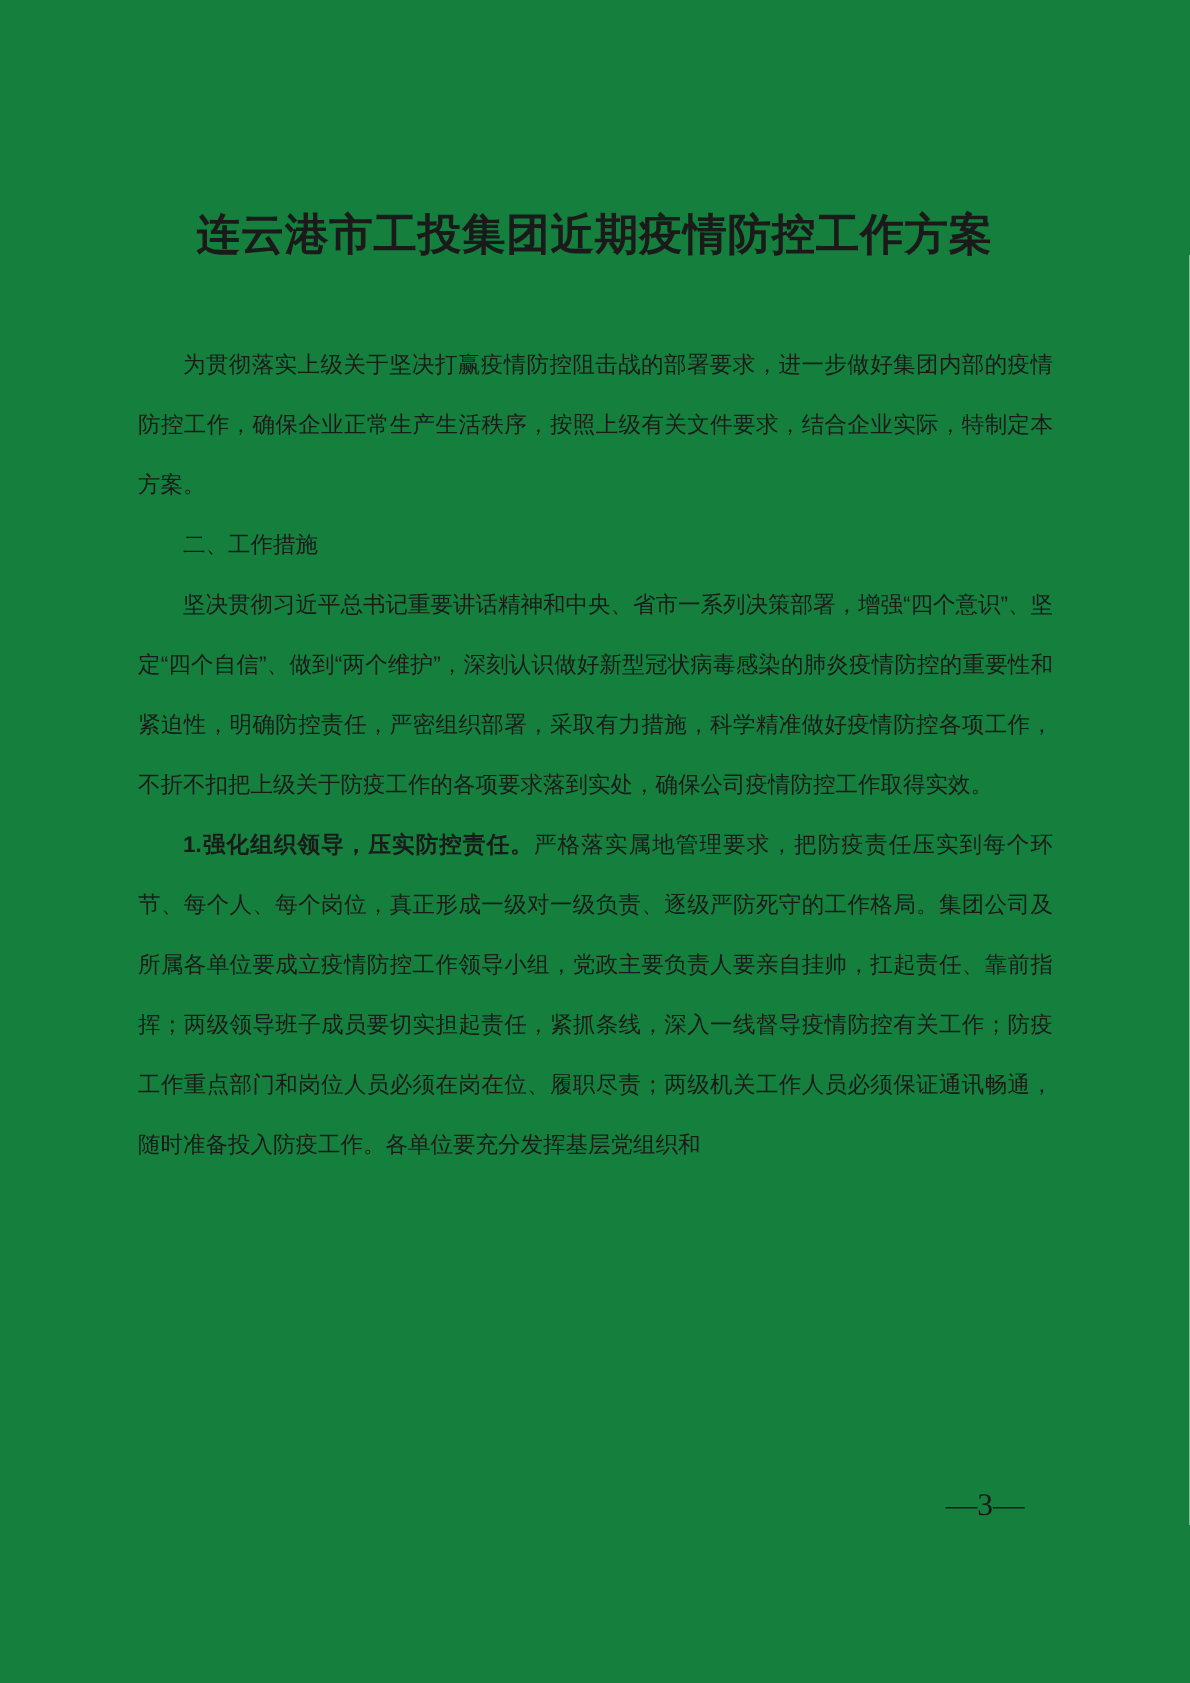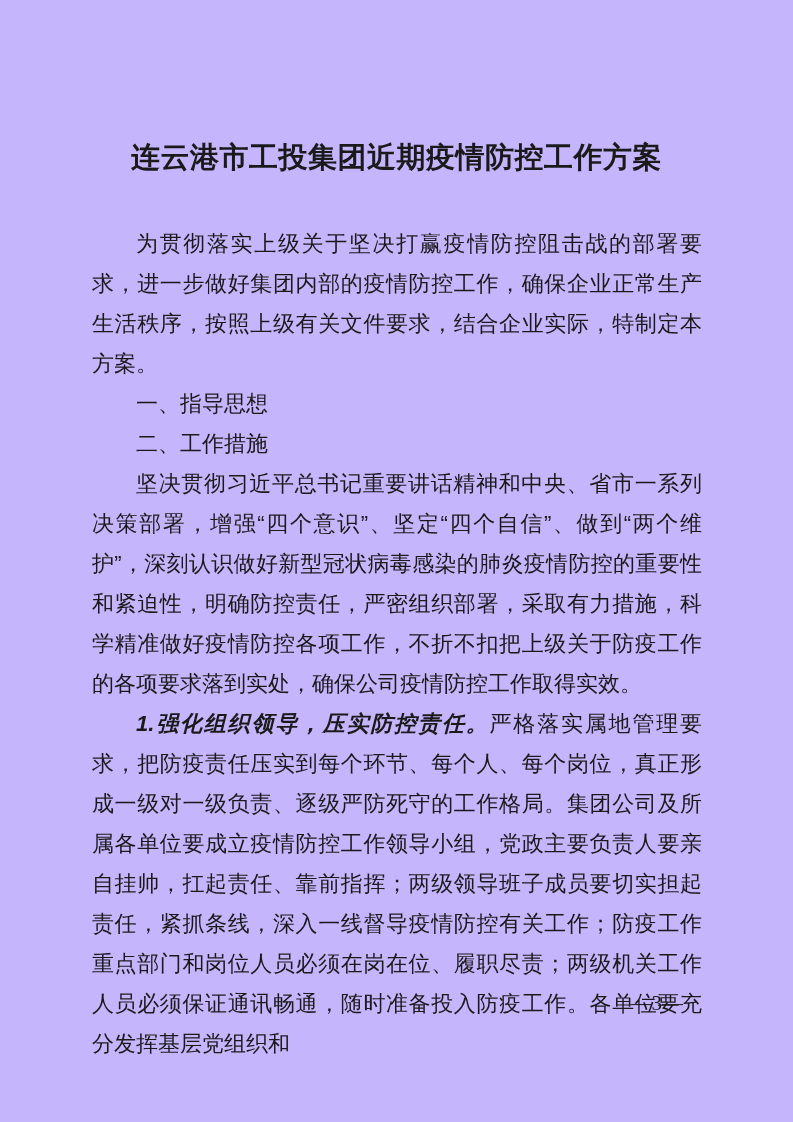--- a/index.html
+++ b/index.html
@@ -5,21 +5,21 @@
   html, body {
     margin: 0;
     padding: 0;
     background: #e8e8e8;
   }
   .page {
     position: relative;
     width: 793px;
     height: 1122px;
     margin: 0 auto;
-    background: #c4b5fd;
+    background: #15803d;
     overflow: hidden;
     font-family: "Liberation Sans", sans-serif;
     color: #1a1a1a;
   }
   .doc-title {
     position: absolute;
     top: 136px;
     left: 40px;
     right: 40px;
     margin: 0;
@@ -27,33 +27,32 @@
     font-size: 29px;
     font-weight: bold;
     letter-spacing: 0.5px;
     line-height: 1.5;
   }
   .content {
     position: absolute;
     top: 224px;
     left: 92px;
     width: 610px;
-    font-size: 22px;
+    font-size: 15px;
     line-height: 40px;
     text-align: justify;
     text-justify: inter-ideograph;
   }
   .content p {
     margin: 0;
     padding: 0;
     text-indent: 2em;
   }
   .content p .lead {
     font-weight: bold;
-    font-style: italic;
   }
   .page-number {
     position: absolute;
     top: 991px;
     right: 110px;
     font-size: 21px;
     font-family: "Liberation Serif", serif;
     letter-spacing: 0;
     color: #1a1a1a;
   }
@@ -62,21 +61,20 @@
 <body>
 
 <div class="page">
 
   <h1 class="doc-title">连云港市工投集团近期疫情防控工作方案</h1>
 
   <div class="content">
 
     <p>为贯彻落实上级关于坚决打赢疫情防控阻击战的部署要求，进一步做好集团内部的疫情防控工作，确保企业正常生产生活秩序，按照上级有关文件要求，结合企业实际，特制定本方案。</p>
 
-    <p>一、指导思想</p>
 
     <p>二、工作措施</p>
 
     <p>坚决贯彻习近平总书记重要讲话精神和中央、省市一系列决策部署，增强“四个意识”、坚定“四个自信”、做到“两个维护”，深刻认识做好新型冠状病毒感染的肺炎疫情防控的重要性和紧迫性，明确防控责任，严密组织部署，采取有力措施，科学精准做好疫情防控各项工作，不折不扣把上级关于防疫工作的各项要求落到实处，确保公司疫情防控工作取得实效。</p>
 
     <p><span class="lead">1.强化组织领导，压实防控责任。</span><span>严格落实属地管理要求，把防疫责任压实到每个环节、每个人、每个岗位，真正形成一级对一级负责、逐级严防死守的工作格局。集团公司及所属各单位要成立疫情防控工作领导小组，党政主要负责人要亲自挂帅，扛起责任、靠前指挥；两级领导班子成员要切实担起责任，紧抓条线，深入一线督导疫情防控有关工作；防疫工作重点部门和岗位人员必须在岗在位、履职尽责；两级机关工作人员必须保证通讯畅通，随时准备投入防疫工作。各单位要充分发挥基层党组织和</span></p>
 
   </div>
 
   <div class="page-number">—3—</div>

